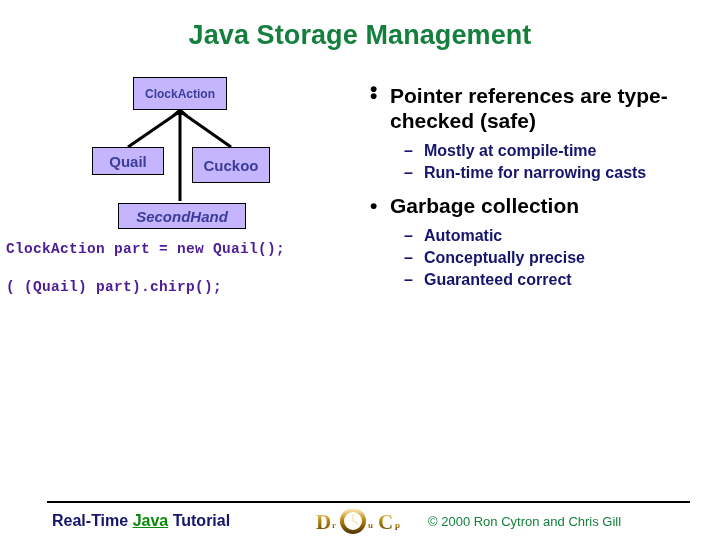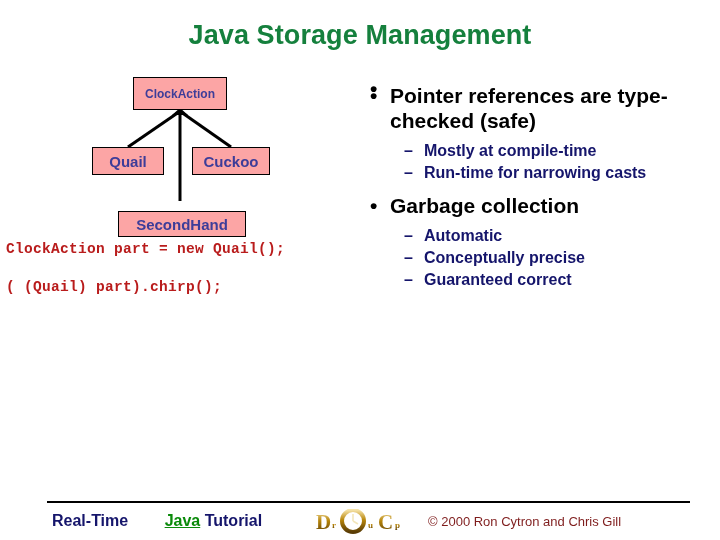--- a/index.html
+++ b/index.html
@@ -35,21 +35,21 @@
     position: absolute;
     left: 0;
     top: 68px;
     width: 350px;
     height: 170px;
   }
   .uml-box {
     position: absolute;
     box-sizing: border-box;
     border: 1px solid #000000;
-    background: #fca5a5;
+    background: #c4b5fd;
     color: #3d3d99;
     font-weight: bold;
     display: flex;
     align-items: center;
     justify-content: center;
     z-index: 3;
     white-space: nowrap;
   }
   #box-clockaction {
     left: 133px;
@@ -63,46 +63,47 @@
     top: 79px;
     width: 72px;
     height: 28px;
     font-size: 15px;
     align-items: center;
   }
   #box-cuckoo {
     left: 192px;
     top: 79px;
     width: 78px;
-    height: 28px;
+    height: 36px;
     font-size: 15px;
   }
   #box-secondhand {
     left: 118px;
-    top: 143px;
+    top: 135px;
     width: 128px;
     height: 26px;
     font-size: 15px;
+    font-style: italic;
   }
   #diagram-lines {
     position: absolute;
     left: 0;
     top: 0;
     width: 350px;
     height: 170px;
     z-index: 1;
   }
 
   
   #code-block {
     position: absolute;
     left: 6px;
     top: 241px;
     width: 350px;
-    color: #b91c1c;
+    color: #4c1d95;
     font-family: "Liberation Mono", "DejaVu Sans Mono", monospace;
     font-size: 14.5px;
     font-weight: bold;
     letter-spacing: 0.3px;
   }
   .code-line {
     margin-bottom: 22px;
     white-space: pre;
   }
 
@@ -162,35 +163,34 @@
     left: 52px;
     top: 512px;
     font-size: 16px;
     font-weight: bold;
     color: #15156b;
     white-space: nowrap;
   }
   #footer-left .java-word {
     color: #0a8a0a;
     text-decoration: underline;
-    margin-left: 32px;
   }
   #footer-logo {
     position: absolute;
     left: 316px;
     top: 509px;
     width: 92px;
     height: 25px;
   }
   #footer-right {
     position: absolute;
     left: 428px;
     top: 514px;
     font-size: 13px;
-    color: #7f1d1d;
+    color: #15803d;
     white-space: nowrap;
   }
 </style>
 </head>
 <body>
 
 <div id="slide">
 
   <div id="slide-title">Java Storage Management</div>
 

